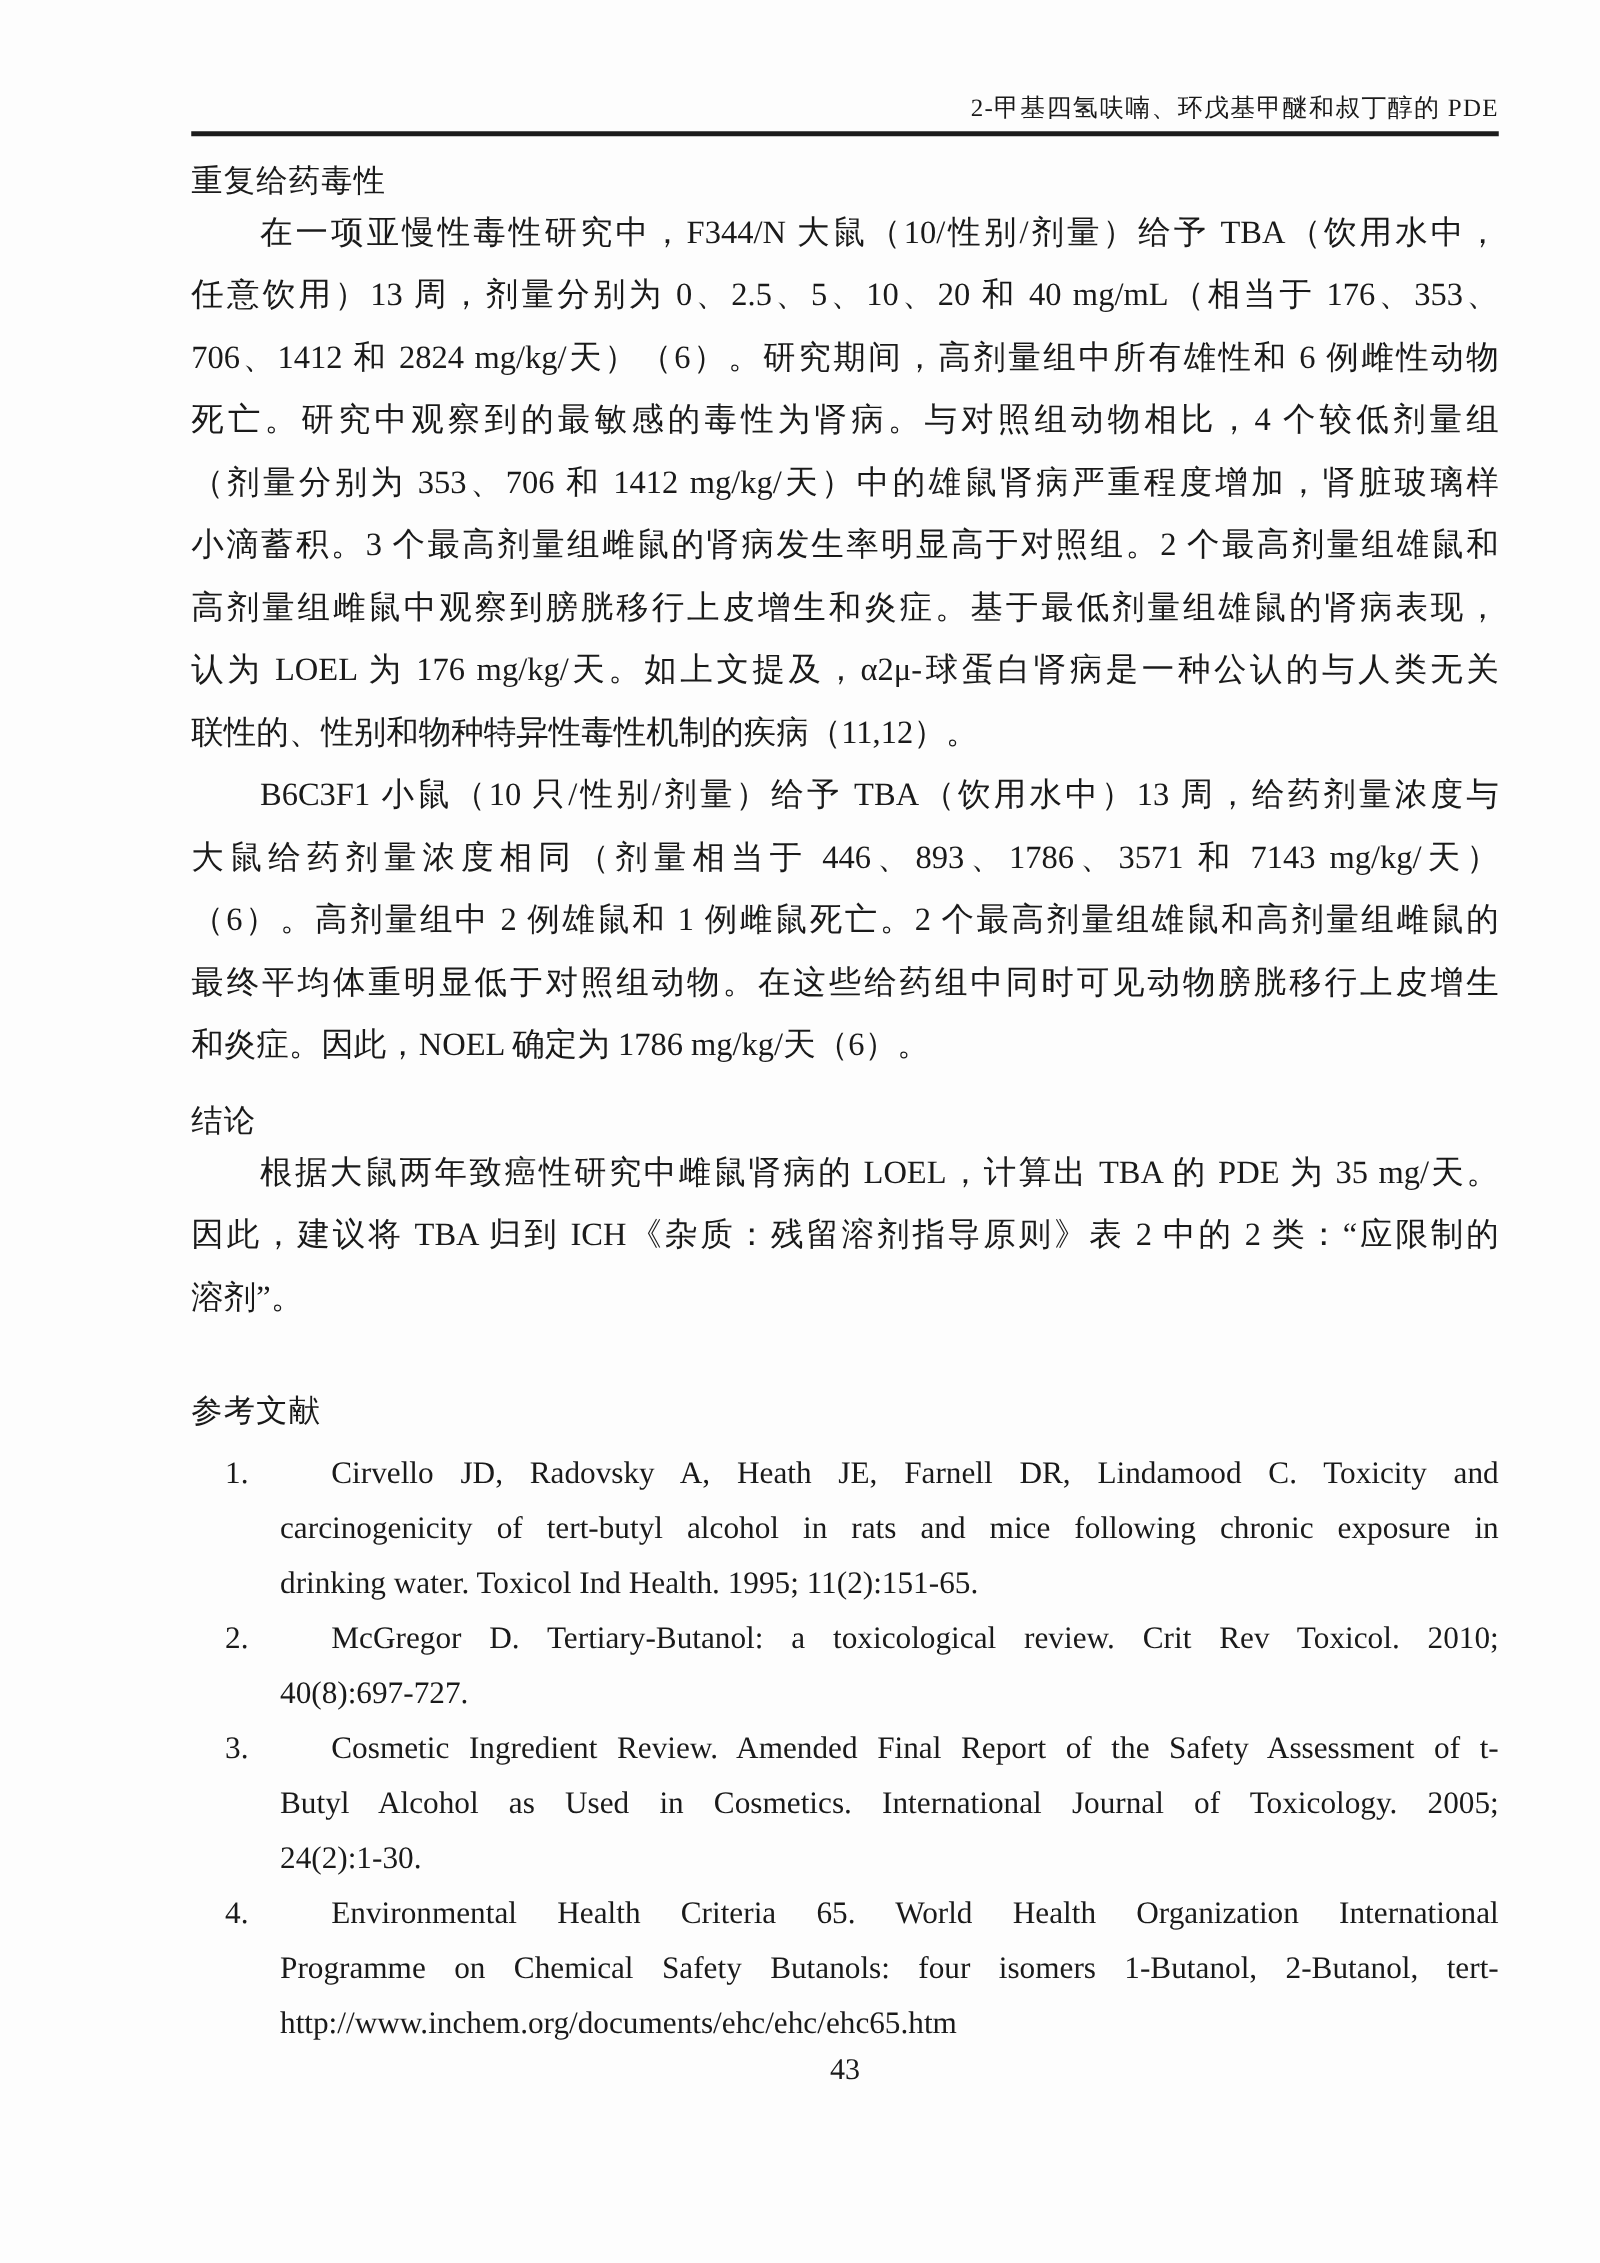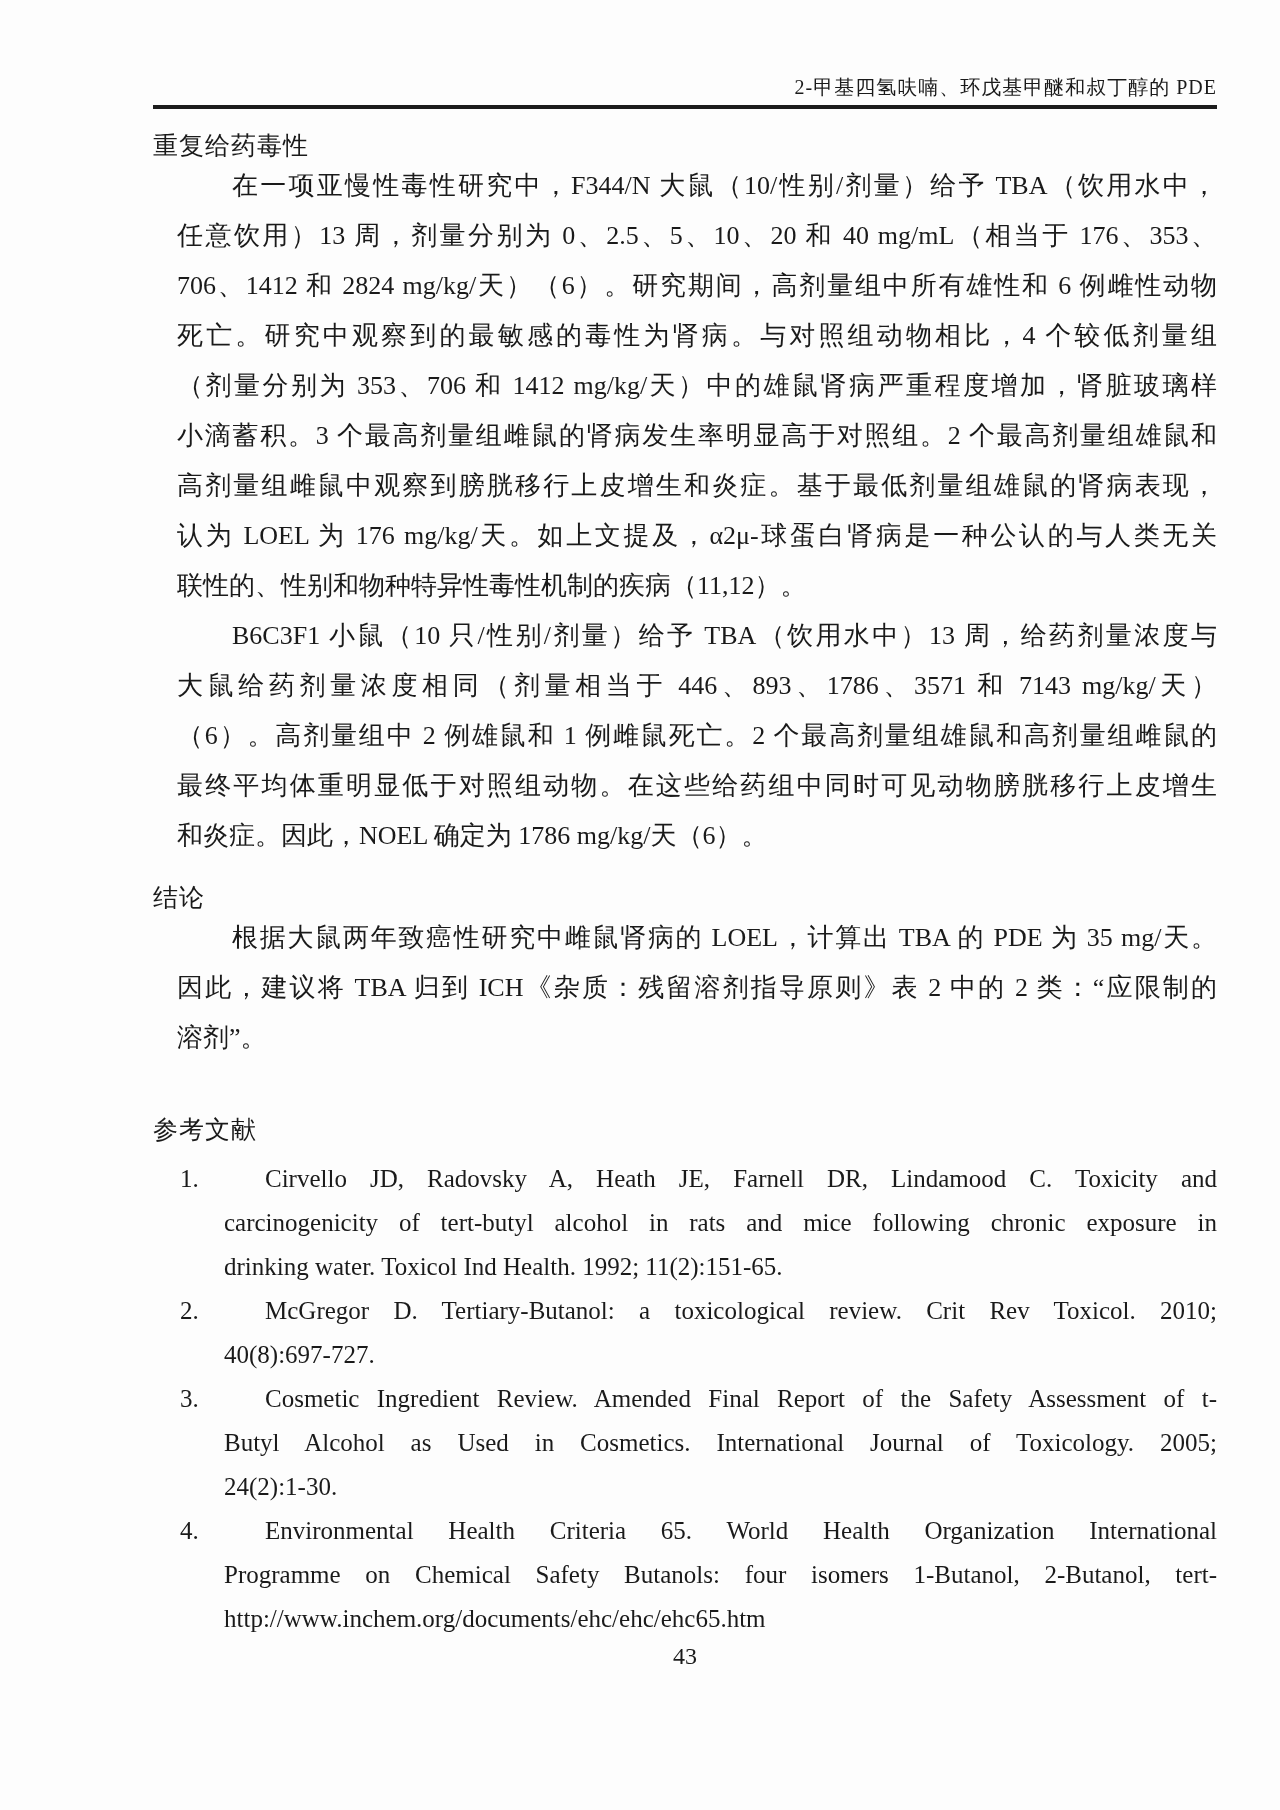--- a/index.html
+++ b/index.html
@@ -8,21 +8,21 @@
     height: 1810px;
     background: #fdfdfd;
     color: #1a1a1a;
     font-family: "Liberation Serif", "DejaVu Serif", serif;
     overflow: hidden;
   }
   .page {
     box-sizing: border-box;
     width: 1280px;
     height: 1810px;
-    padding: 74px 63px 0 153px; 
+    padding: 74px 81px 0 153px; 
   }
   .running-header {
     text-align: right;
     font-size: 20px;
     line-height: 26px;
     letter-spacing: 1px;
   }
   .header-rule {
     border-bottom: 4px solid #1c1c1c;
     margin-top: 5px;
@@ -36,21 +36,20 @@
   }
   .h-section.refs { margin-top: 52px; }
   .para { margin: 0; }
   .para-line {
     font-size: 26px;
     line-height: 50px;
     height: 50px;
     text-align: justify;
     text-align-last: justify;
     white-space: nowrap;
-    margin-left: 24px;
   }
   .para-line.last { text-align: left; text-align-last: left; font-family: Liberation Serif, serif; }
   .para-line.first { text-indent: 55px; }
   .refs-list { margin-top: 12px; }
   .ref { position: relative; padding-left: 71px; }
   .ref-num {
     position: absolute;
     left: 27px;
     top: 0;
     font-size: 25px;
@@ -104,21 +103,21 @@
         <div class="para-line first">根据大鼠两年致癌性研究中雌鼠肾病的 LOEL，计算出 TBA 的 PDE 为 35 mg/天。</div>
         <div class="para-line">因此，建议将 TBA 归到 ICH《杂质：残留溶剂指导原则》表 2 中的 2 类：“应限制的</div>
         <div class="para-line last">溶剂”。</div>
       </div>
       <div class="h-section refs">参考文献</div>
       <div class="refs-list">
         <div class="ref">
           <span class="ref-num">1.</span>
           <div class="ref-line first">Cirvello JD, Radovsky A, Heath JE, Farnell DR, Lindamood C. Toxicity and</div>
           <div class="ref-line">carcinogenicity of tert-butyl alcohol in rats and mice following chronic exposure in</div>
-          <div class="ref-line last">drinking water. Toxicol Ind Health. 1992; 11(2):151-65.</div>
+          <div class="ref-line last">drinking water. Toxicol Ind Health. 1995; 11(2):151-65.</div>
         </div>
         <div class="ref">
           <span class="ref-num">2.</span>
           <div class="ref-line first">McGregor D. Tertiary-Butanol: a toxicological review. Crit Rev Toxicol. 2010;</div>
           <div class="ref-line last">40(8):697-727.</div>
         </div>
         <div class="ref">
           <span class="ref-num">3.</span>
           <div class="ref-line first">Cosmetic Ingredient Review. Amended Final Report of the Safety Assessment of t-</div>
           <div class="ref-line">Butyl Alcohol as Used in Cosmetics. International Journal of Toxicology. 2005;</div>

